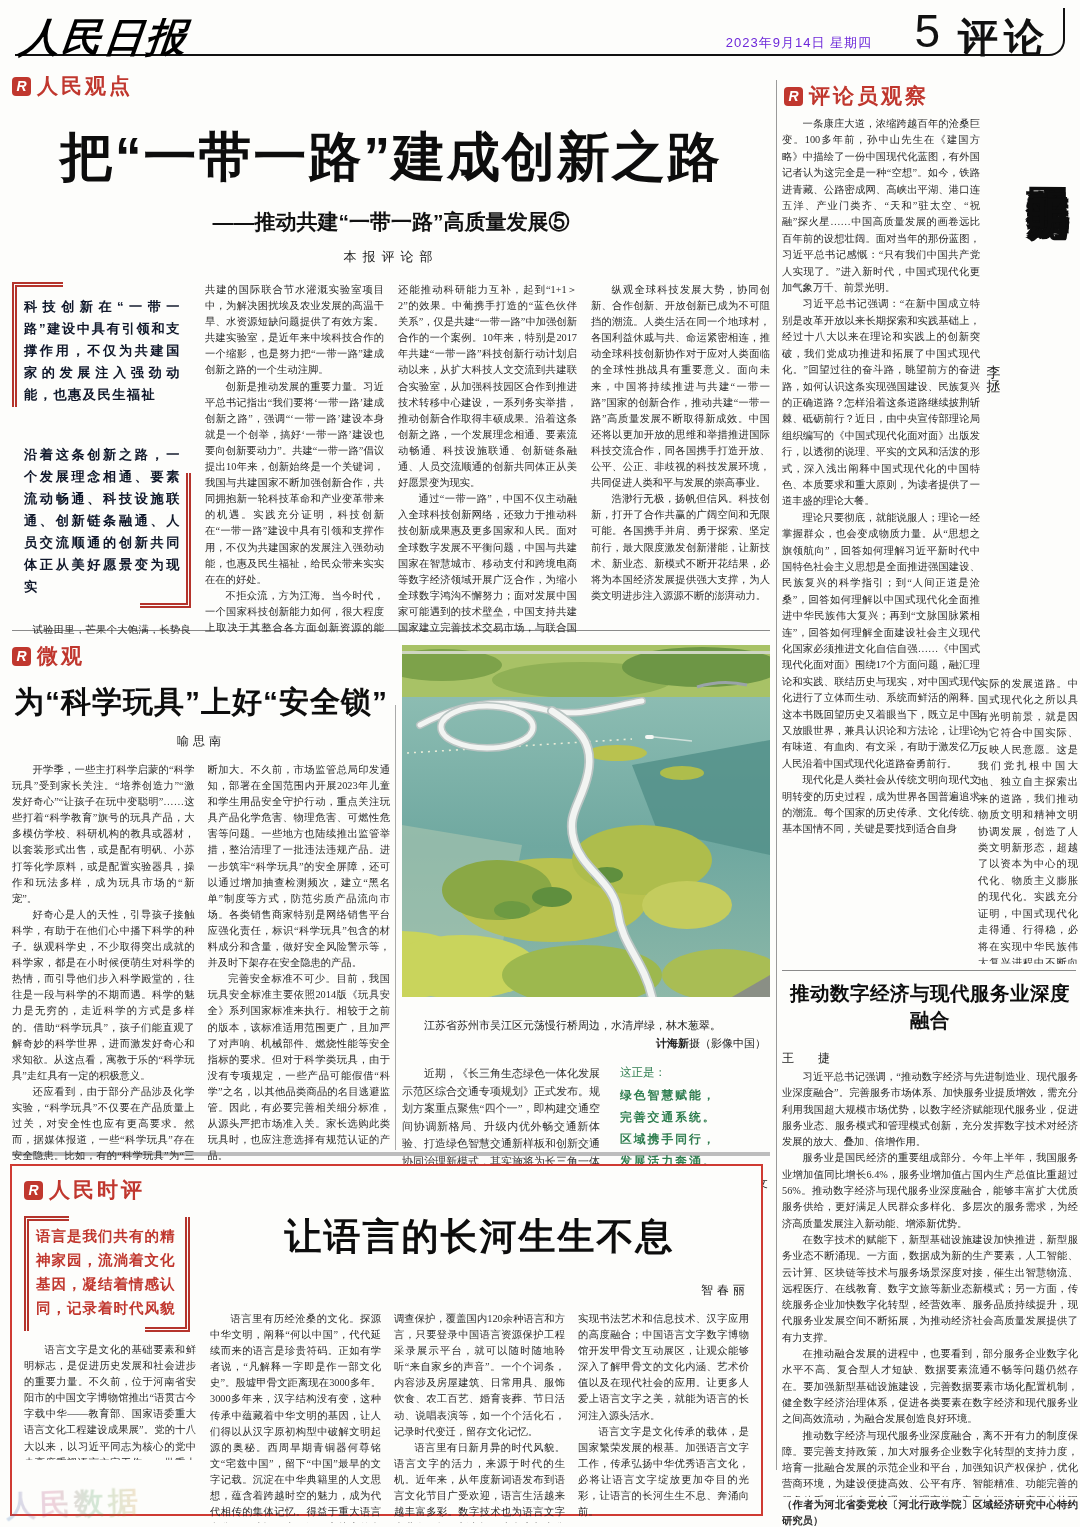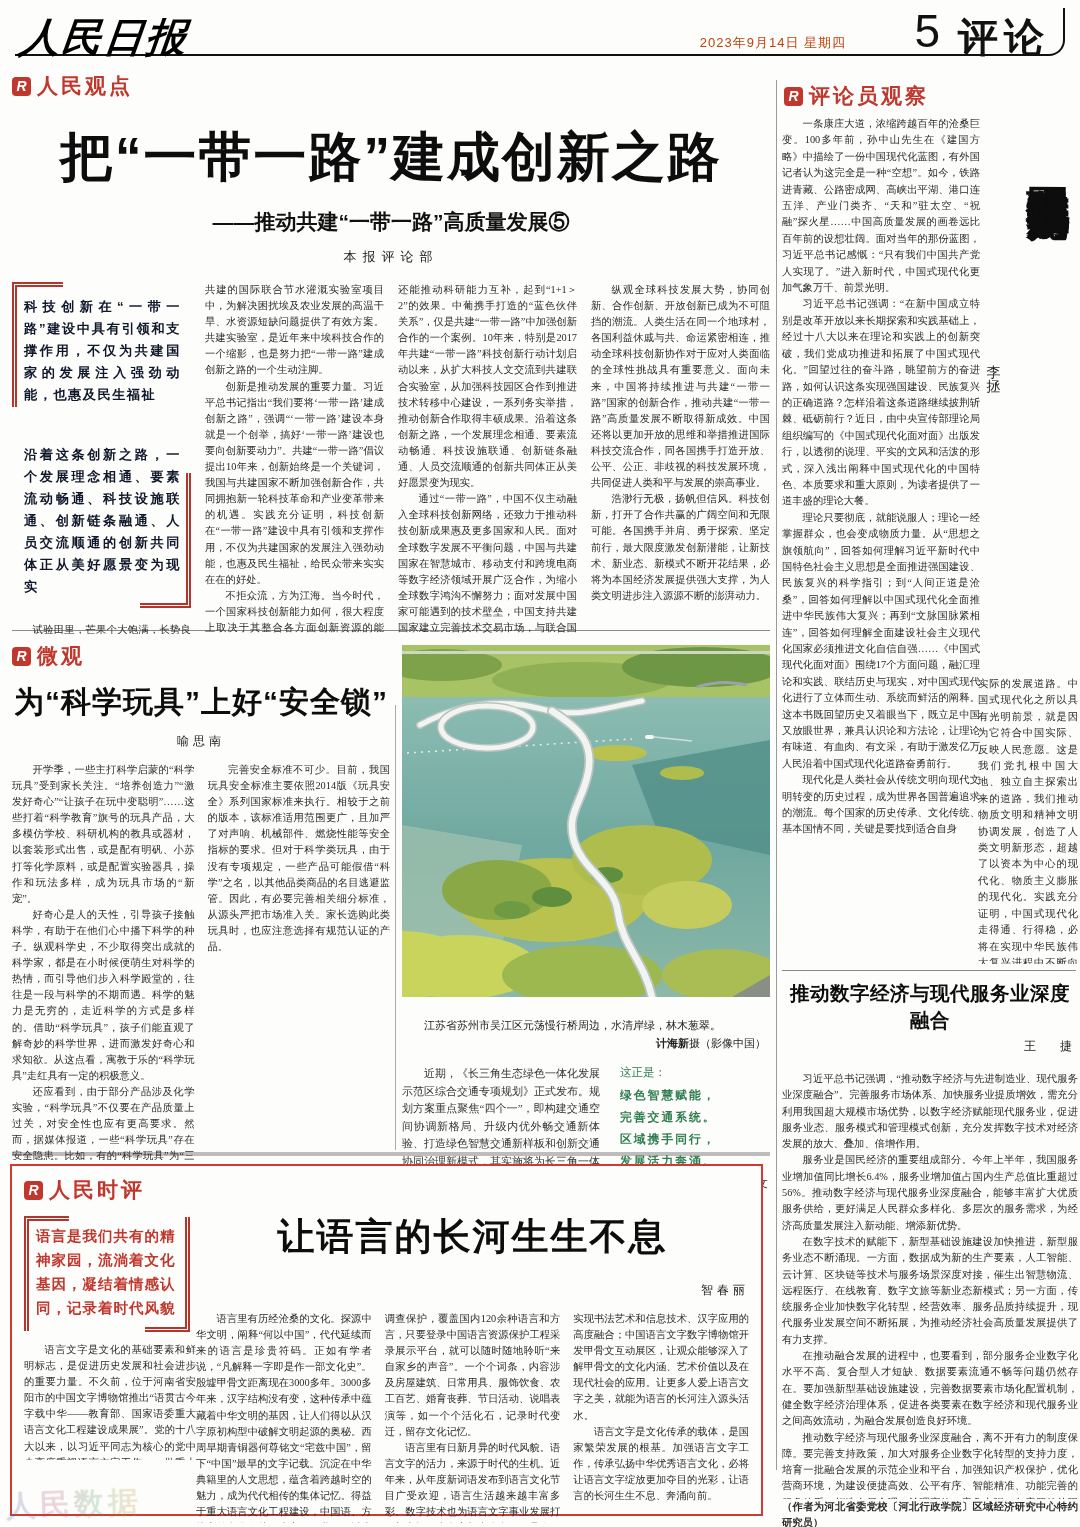--- a/index.html
+++ b/index.html
@@ -3,21 +3,21 @@
 <meta charset="utf-8">
 <style>
   html,body{margin:0;padding:0;background:#e9e9e9;}
   .page{position:relative;width:1080px;height:1527px;margin:0 auto;background:#fdfdfb;overflow:hidden;
         font-family:"Liberation Serif",serif;color:#222;}
   
   .hdr-rule{position:absolute;left:15px;top:8px;width:1048px;height:46px;
             border-bottom:2.5px solid #111;border-right:2.5px solid #111;border-bottom-right-radius:16px;}
   .masthead{position:absolute;left:20px;top:10px;font-family:"DejaVu Serif",serif;font-weight:900;
             font-size:40px;font-style:italic;transform:skewX(-6deg);letter-spacing:2px;color:#000;}
-  .hdr-date{position:absolute;right:234px;top:34px;font-size:13px;letter-spacing:1px;color:#c2410c;
+  .hdr-date{position:absolute;right:208px;top:34px;font-size:13px;letter-spacing:1px;color:#6d28d9;
             font-family:"Liberation Sans",sans-serif;}
   .hdr-pageno{position:absolute;right:140px;top:4px;font-size:46px;font-weight:400;color:#111;
             font-family:"Liberation Sans",sans-serif;}
   .hdr-section{position:absolute;right:30px;top:10px;font-size:40px;font-weight:900;letter-spacing:6px;color:#111;
             font-family:"Liberation Sans",sans-serif;}
   
   .v-rule-main{position:absolute;left:776px;top:80px;height:1390px;width:0;border-left:1px solid #9a9a9a;}
   .h-rule-guandian{position:absolute;left:12px;top:630px;width:758px;border-top:1px solid #8a8a8a;}
   .v-rule-weiguan{position:absolute;left:395px;top:705px;height:445px;border-left:1px solid #aaa;}
   .gray-bar{position:absolute;left:12px;top:1152px;width:758px;height:4px;background:#bdbdbd;}
@@ -64,21 +64,21 @@
   .photo-lower{display:flex;gap:14px;margin-top:14px;}
   .pl-left{width:198px;font-size:11px;line-height:17.5px;text-align:justify;color:#333;text-indent:2em;}
   .pl-right{flex:1;padding-left:6px;}
   .verse-intro{font-size:11.5px;color:#2e7d4f;margin-bottom:4px;}
   .verse div{font-size:11.8px;line-height:22px;color:#2e7d4f;letter-spacing:2px;font-weight:700;}
   .verse-credit{text-align:right;font-size:11px;margin-top:4px;padding-right:2px;}
   .verse-credit b{font-family:"Liberation Sans",sans-serif;}
   
   .shiping{position:absolute;left:10px;top:1164px;width:753px;height:352px;
       border:2.5px solid #cf3b33;padding:10px 12px;box-sizing:border-box;background:#fdfdfb;}
-  .sp-inner{display:flex;margin-top:6px;}
+  .sp-inner{display:flex;gap:14px;margin-top:6px;}
   .sp-col1{width:172px;flex:none;}
   .sp-quote{position:relative;padding:14px 8px 12px 12px;margin-bottom:10px;}
   .sp-quote .qtext{font-family:"Liberation Sans",sans-serif;font-weight:900;font-size:14.5px;
       line-height:24px;letter-spacing:1px;color:#c0372e;}
   .sp-quote .c-tl{position:absolute;left:0;top:6px;width:40px;height:110px;
       border-left:5px double #b5342c;border-top:5px double #b5342c;}
   .sp-quote .c-br{position:absolute;right:6px;bottom:0;width:40px;height:110px;
       border-right:5px double #b5342c;border-bottom:5px double #b5342c;}
   .sp-col1 .col{height:118px;}
   .sp-main{flex:1;}
@@ -97,22 +97,22 @@
   .ob-vhead{position:absolute;left:224px;top:36px;height:516px;width:72px;writing-mode:vertical-rl;
       font-family:"Liberation Sans",sans-serif;font-size:43px;font-weight:900;letter-spacing:1px;color:#0d0d0d;
       text-align:justify;}
   .ob-rightcol{position:absolute;left:196px;top:560px;width:100px;height:288px;overflow:hidden;
       text-align:justify;font-size:10.3px;line-height:16.4px;color:#2a2a2a;}
   .ob-rightcol p{margin:0;text-indent:2em;}
   .ob-rightcol p.cont{text-indent:0;}
   .digital{position:absolute;left:782px;top:980px;width:296px;}
   .dg-headline{text-align:center;font-family:"Liberation Sans",sans-serif;font-size:19.5px;
       font-weight:900;color:#0d0d0d;letter-spacing:0.5px;}
-  .dg-byline{text-align:right;font-size:12px;letter-spacing:6px;margin-top:4px;}
-  .dg-body{margin-top:16px;height:428px;}
+  .dg-byline{text-align:left;font-size:12px;letter-spacing:6px;margin-top:16px;}
+  .dg-body{margin-top:2px;height:428px;}
   .dg-note{font-weight:700;}
   .contact{position:absolute;left:782px;top:1472px;width:296px;text-align:center;
       font-size:11.5px;line-height:21px;color:#111;}
   .contact b{font-family:"Liberation Sans",sans-serif;}
   
   .watermark{position:absolute;left:6px;bottom:2px;font-family:"Liberation Sans",sans-serif;
       font-size:30px;font-weight:900;letter-spacing:4px;opacity:0.22;transform:rotate(-2deg);
       background:linear-gradient(90deg,#2d6fb8,#c03a6e,#3f9c52,#d78a2a);
       -webkit-background-clip:text;background-clip:text;color:transparent;filter:blur(0.6px);}
 </style>
@@ -178,20 +178,21 @@
     </div>
     <div class="wg-headline">为“科学玩具”上好“安全锁”</div>
     <div class="wg-byline">喻思南</div>
     <div class="wg-cols">
       <div class="col">
           <p>开学季，一些主打科学启蒙的“科学玩具”受到家长关注。“培养创造力”“激发好奇心”“让孩子在玩中变聪明”……这些打着“科学教育”旗号的玩具产品，大多模仿学校、科研机构的教具或器材，以套装形式出售，或是配有明矾、小苏打等化学原料，或是配置实验器具，操作和玩法多样，成为玩具市场的“新宠”。</p>
           <p>好奇心是人的天性，引导孩子接触科学，有助于在他们心中播下科学的种子。纵观科学史，不少取得突出成就的科学家，都是在小时候便萌生对科学的热情，而引导他们步入科学殿堂的，往往是一段与科学的不期而遇。科学的魅力是无穷的，走近科学的方式是多样的。借助“科学玩具”，孩子们能直观了解奇妙的科学世界，进而激发好奇心和求知欲。从这点看，寓教于乐的“科学玩具”走红具有一定的积极意义。</p>
           <p>还应看到，由于部分产品涉及化学实验，“科学玩具”不仅要在产品质量上过关，对安全性也应有更高要求。然而，据媒体报道，一些“科学玩具”存在安全隐患。比如，有的“科学玩具”为“三无”产品，部分化学原料经多个环节倒手，生产和流通渠道不明，安全性难以保障。再如，有的玩具使用了易燃材料，操作时要格外注意，需佩戴手套、护目镜等防护设备，但商品操作手册和包装缺少醒目提示。为“科学玩具”上好“安全锁”，让“科学玩具”更安全，才能让孩子们更好地与科学相遇。</p>
         </div>
       <div class="col">
+          <p class="cont">断加大。不久前，市场监管总局印发通知，部署在全国范围内开展2023年儿童和学生用品安全守护行动，重点关注玩具产品化学危害、物理危害、可燃性危害等问题。一些地方也陆续推出监管举措，整治清理了一批违法违规产品。进一步筑牢“科学玩具”的安全屏障，还可以通过增加抽查检测频次，建立“黑名单”制度等方式，防范劣质产品流向市场。各类销售商家特别是网络销售平台应强化责任，标识“科学玩具”包含的材料成分和含量，做好安全风险警示等，并及时下架存在安全隐患的产品。</p>
           <p>完善安全标准不可少。目前，我国玩具安全标准主要依照2014版《玩具安全》系列国家标准来执行。相较于之前的版本，该标准适用范围更广，且加严了对声响、机械部件、燃烧性能等安全指标的要求。但对于科学类玩具，由于没有专项规定，一些产品可能假借“科学”之名，以其他品类商品的名目逃避监管。因此，有必要完善相关细分标准，从源头严把市场准入关。家长选购此类玩具时，也应注意选择有规范认证的产品。</p>
         </div>
     </div>
   </div>
 
   <div class="photoblk">
     <svg class="photo" viewBox="0 0 368 352">
       <defs>
         <linearGradient id="water" x1="0" y1="0" x2="0" y2="1">
           <stop offset="0" stop-color="#8cbcb2"></stop>

